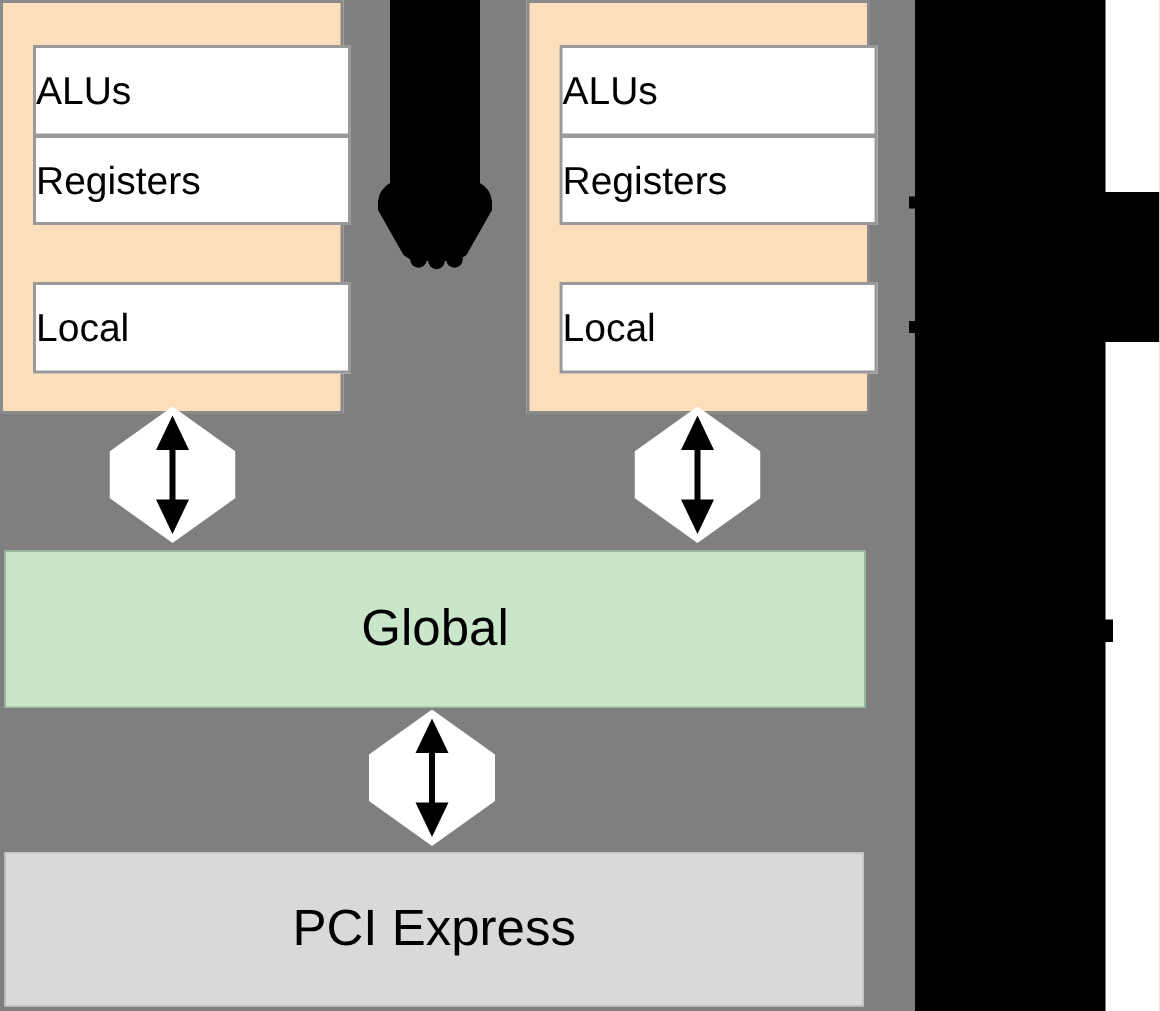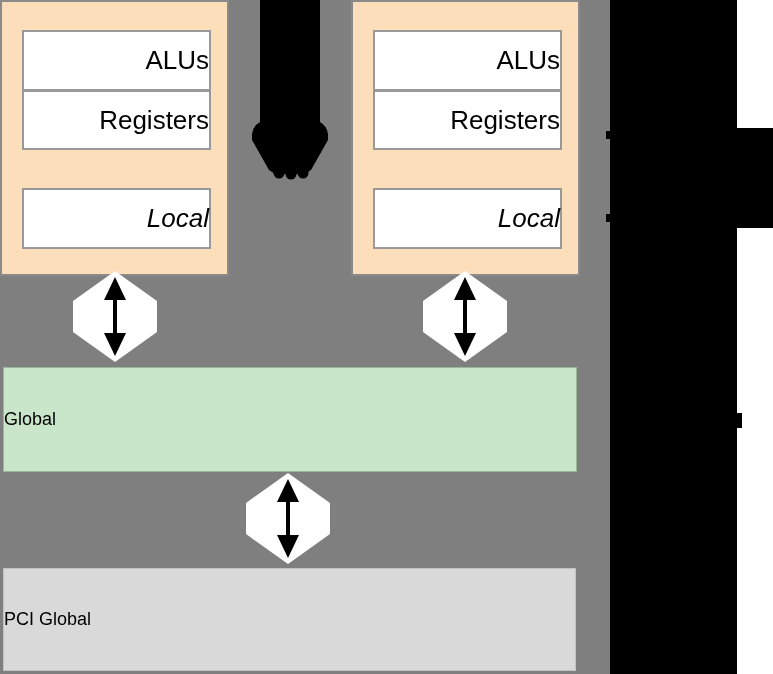--- a/index.html
+++ b/index.html
@@ -28,53 +28,54 @@
     height: 276px;
     background: #fcdeba;
     border: 2px solid #8a8a8a;
   }
   .compute-unit.left  { left: 0; }
   .compute-unit.right { left: 351px; }
 
   .inner-box {
     position: absolute;
     left: 20px;
-    width: 189px;
+    width: 212px;
     background: #ffffff;
     border: 2px solid #999999;
     display: flex;
     align-items: center;
-    justify-content: flex-end;
+    justify-content: flex-start;
     font-size: 26px;
     color: #000000;
   }
   .inner-box.b1 { top: 28px;  height: 61px; }
   .inner-box.b2 { top: 88px; height: 60px; }
-  .inner-box.b3 { top: 186px; height: 61px; font-style: italic; }
+  .inner-box.b3 { top: 186px; height: 61px; }
 
   .ellipsis-arrow {
     position: absolute;
     left: 245px; top: 0;
     width: 90px; height: 185px;
   }
 
   .connector {
     position: absolute;
     width: 84px; height: 93px;
   }
   .connector.cu-left  { left: 73px;  top: 270px; }
   .connector.cu-right { left: 423px; top: 270px; }
   .connector.global   { left: 246px; top: 472px; }
 
   .mem-bar {
     position: absolute;
     left: 3px;
     display: flex;
     align-items: center;
-    font-size: 18px;
+    justify-content: center;
+    font-size: 34px;
     color: #000000;
   }
   .mem-bar.global-bar {
     top: 367px;
     width: 574px; height: 105px;
     background: #c9e6ca;
     border: 1px solid #96b79a;
   }
   .mem-bar.pci-bar {
     top: 568px;
@@ -160,21 +161,21 @@
     <line x1="42" y1="26" x2="42" y2="67" stroke="#000000" stroke-width="4"></line>
     <polygon points="42,7 53,30 31,30" fill="#000000"></polygon>
     <polygon points="42,86 53,63 31,63" fill="#000000"></polygon>
   </svg>
 
   <div class="mem-bar global-bar">
     <span>Global</span>
   </div>
 
   <div class="mem-bar pci-bar">
-    <span>PCI Global</span>
+    <span>PCI Express</span>
   </div>
 
   <div class="redact-col"></div>
   <div class="redact-block"></div>
   <div class="nub left-1"></div>
   <div class="nub left-2"></div>
   <div class="nub right-1"></div>
 
 </div>
 

